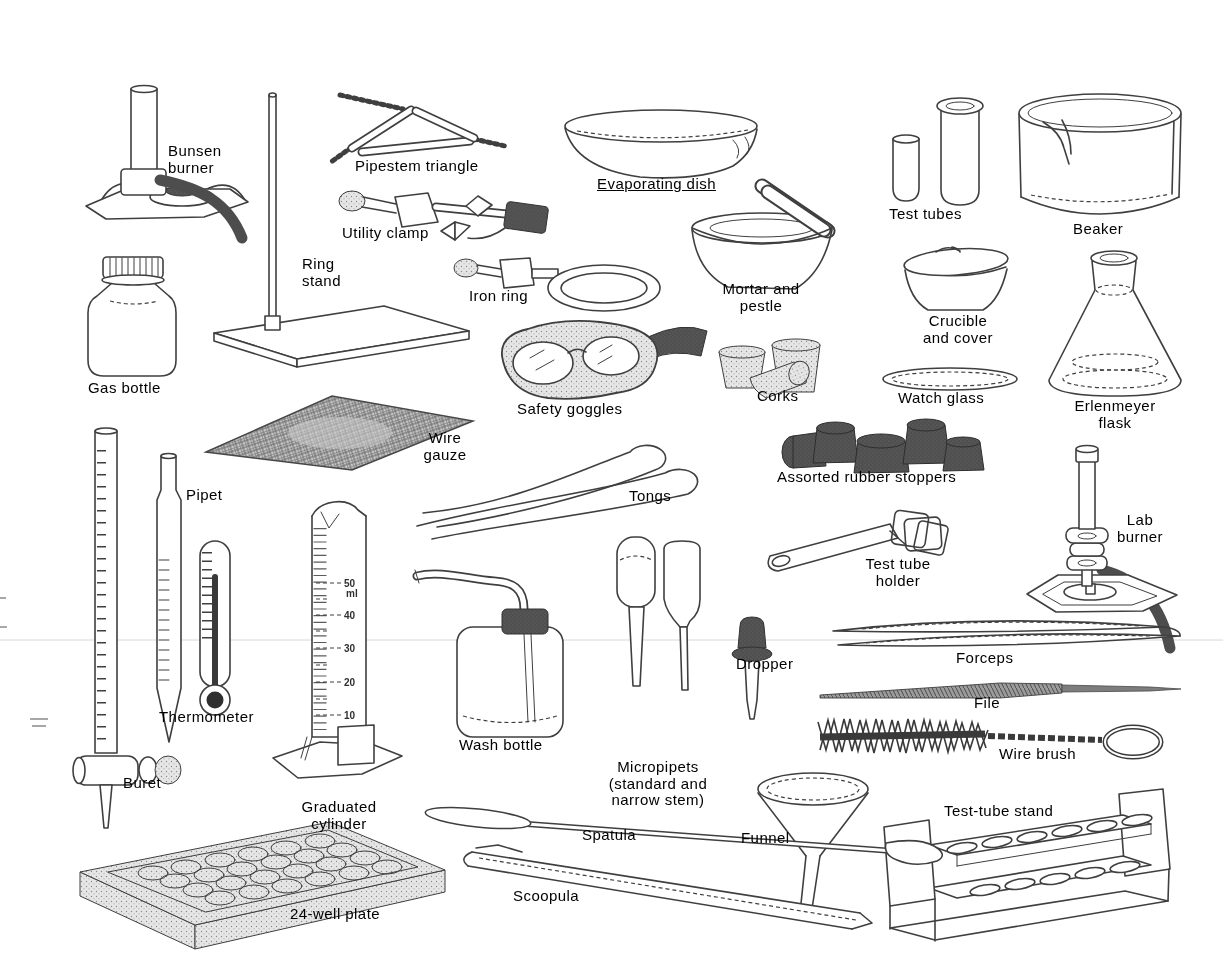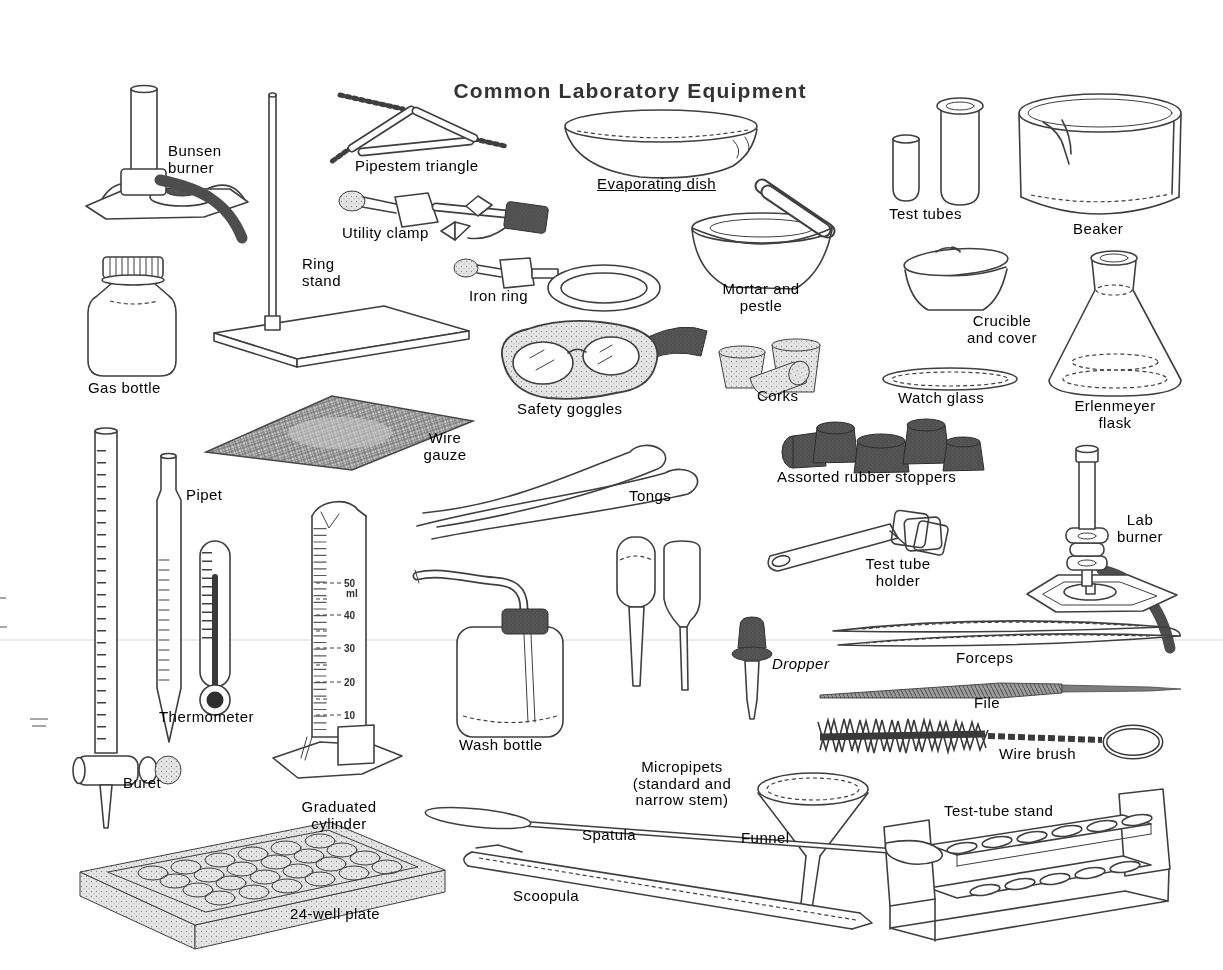--- a/index.html
+++ b/index.html
@@ -399,35 +399,34 @@
       <ellipse cx="220" cy="898" rx="15" ry="7"></ellipse>
           <ellipse cx="254" cy="892" rx="15" ry="7"></ellipse>
       <ellipse cx="287" cy="886" rx="15" ry="7"></ellipse>
           <ellipse cx="320" cy="879" rx="15" ry="7"></ellipse>
       <ellipse cx="354" cy="873" rx="15" ry="7"></ellipse>
           <ellipse cx="387" cy="867" rx="15" ry="7"></ellipse>
     </g>
   </g>
 </svg>
 
-<div class="title ctr" style="left:630px;top:79px;">Common Laboratory Equipment</div>
 
 <div class="lbl" style="left:168px;top:143px;">Bunsen
 burner</div>
 <div class="lbl" style="left:355px;top:158px;">Pipestem triangle</div>
 <div class="lbl" style="left:597px;top:176px;text-decoration:underline;">Evaporating dish</div>
 <div class="lbl" style="left:889px;top:206px;">Test tubes</div>
 <div class="lbl" style="left:1073px;top:221px;">Beaker</div>
 <div class="lbl" style="left:342px;top:225px;">Utility clamp</div>
 <div class="lbl" style="left:302px;top:256px;">Ring
 stand</div>
 <div class="lbl" style="left:469px;top:288px;">Iron ring</div>
 <div class="lbl ctr" style="left:761px;top:281px;">Mortar and
 pestle</div>
-<div class="lbl ctr" style="left:958px;top:313px;margin-left:44px;">Crucible
+<div class="lbl ctr" style="left:958px;top:313px;">Crucible
 and cover</div>
 <div class="lbl" style="left:88px;top:380px;">Gas bottle</div>
 <div class="lbl" style="left:517px;top:401px;">Safety goggles</div>
 <div class="lbl" style="left:757px;top:388px;">Corks</div>
 <div class="lbl" style="left:898px;top:390px;">Watch glass</div>
 <div class="lbl ctr" style="left:1115px;top:398px;">Erlenmeyer
 flask</div>
 <div class="lbl ctr" style="left:445px;top:430px;">Wire
 gauze</div>
 <div class="lbl" style="left:585px;top:488px;margin-left:44px;">Tongs</div>
@@ -435,24 +434,24 @@
 <div class="lbl" style="left:186px;top:487px;">Pipet</div>
 <div class="lbl ctr" style="left:1140px;top:512px;">Lab
 burner</div>
 <div class="lbl ctr" style="left:898px;top:556px;">Test tube
 holder</div>
 <div class="lbl" style="left:159px;top:709px;">Thermometer</div>
 <div class="lbl" style="left:123px;top:775px;">Buret</div>
 <div class="lbl ctr" style="left:339px;top:779px;margin-top:20px;">Graduated
 cylinder</div>
 <div class="lbl" style="left:459px;top:737px;">Wash bottle</div>
-<div class="lbl ctr" style="left:658px;top:759px;margin-left:24px;">Micropipets
+<div class="lbl ctr" style="left:658px;top:759px;">Micropipets
 (standard and
 narrow stem)</div>
-<div class="lbl" style="left:772px;top:656px;font-style:italic;">Dropper</div>
+<div class="lbl" style="left:736px;top:656px;">Dropper</div>
 <div class="lbl" style="left:956px;top:650px;">Forceps</div>
 <div class="lbl" style="left:974px;top:695px;">File</div>
 <div class="lbl" style="left:999px;top:746px;">Wire brush</div>
 <div class="lbl" style="left:741px;top:830px;">Funnel</div>
 <div class="lbl" style="left:944px;top:803px;">Test-tube stand</div>
 <div class="lbl" style="left:582px;top:827px;">Spatula</div>
 <div class="lbl" style="left:513px;top:888px;">Scoopula</div>
 <div class="lbl" style="left:290px;top:906px;">24-well plate</div>
 
 </div>

